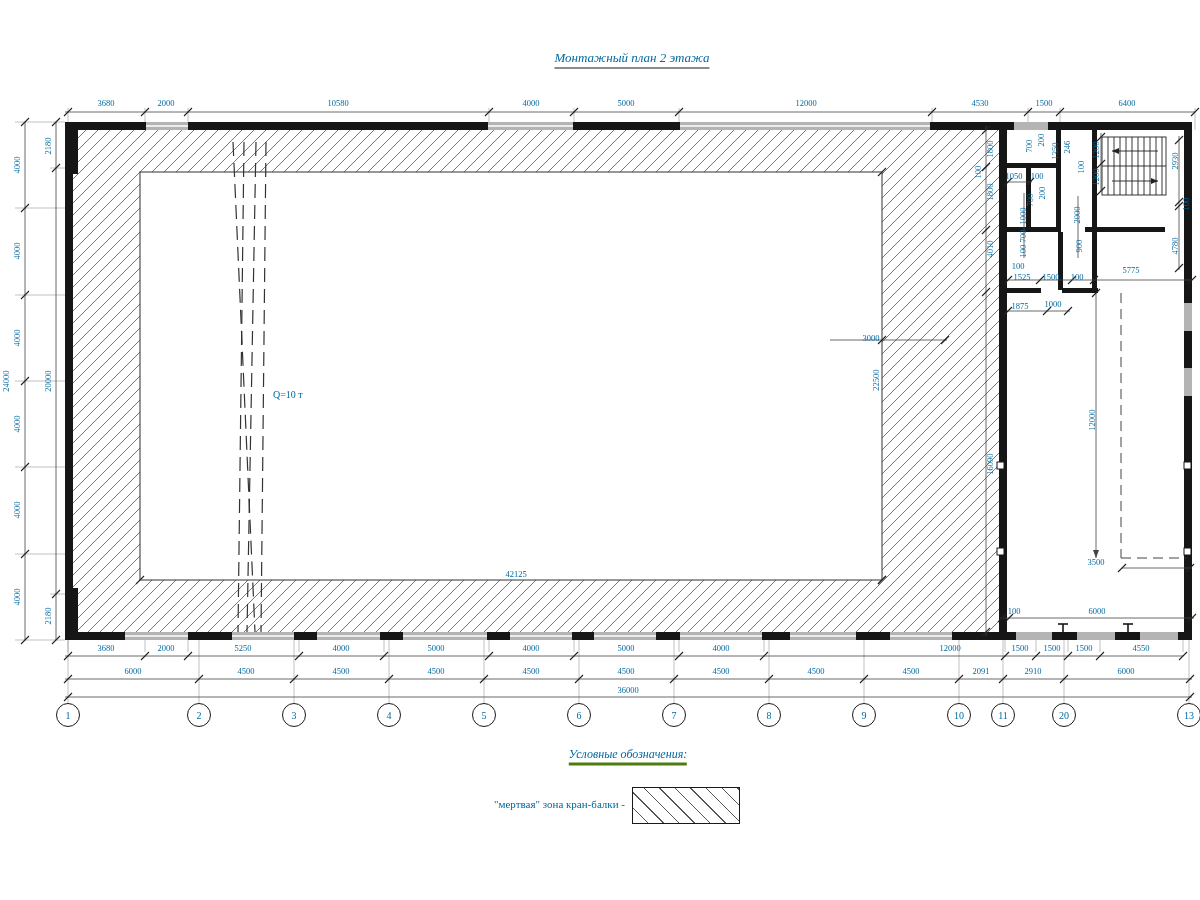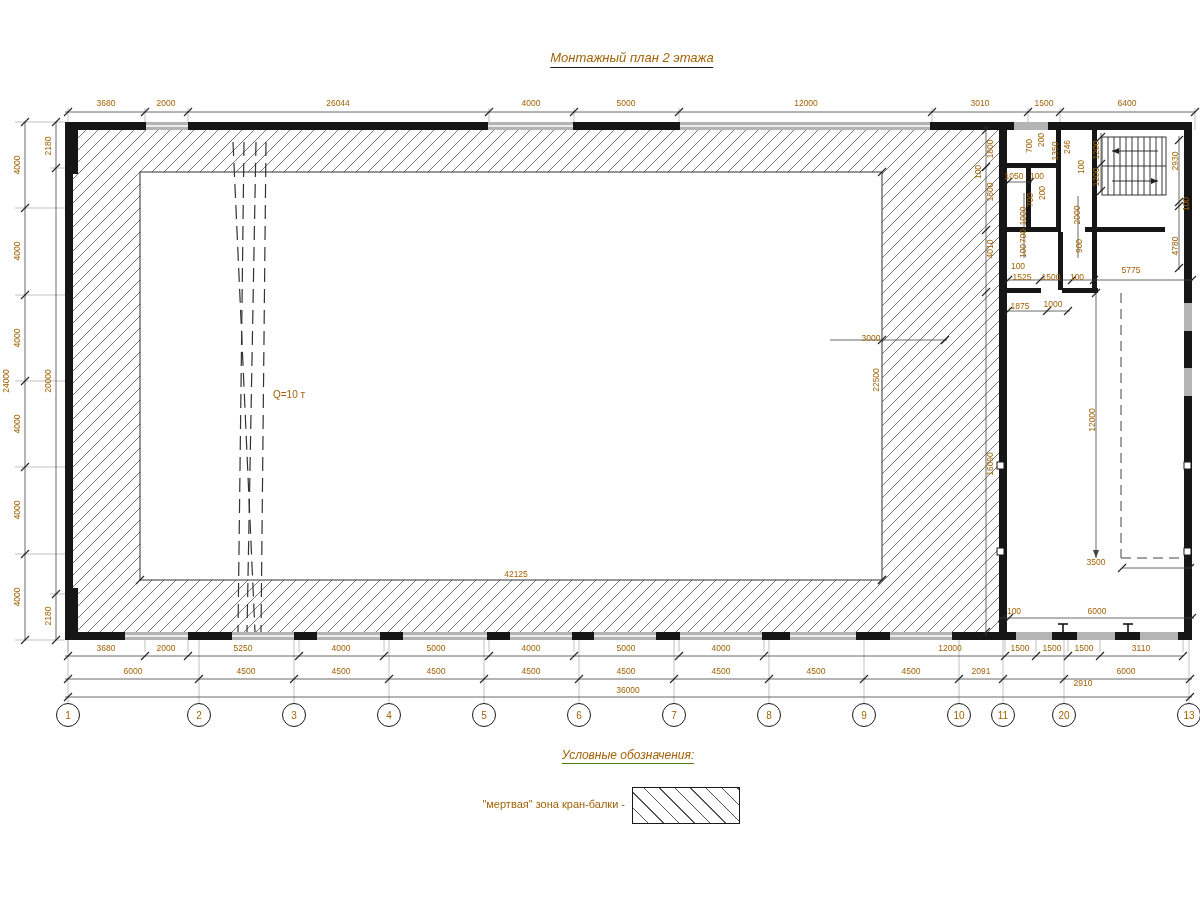--- a/index.html
+++ b/index.html
@@ -1,29 +1,29 @@
 <!DOCTYPE html>
 <html><head>
 <meta charset="utf-8">
 <style>
   html,body{margin:0;padding:0;background:#fff;}
   .canvas{position:relative;width:1200px;height:900px;background:#fff;overflow:hidden;
-          font-family:Liberation Sans, sans-serif;color:#a16207;}
+          font-family:Liberation Serif, serif;color:#0369a1;}
   svg{position:absolute;left:0;top:0;}
   .title{position:absolute;transform:translate(-50%,-50%);font-size:13px;font-style:italic;
          border-bottom:1px solid #1a1a1a;padding-bottom:2px;white-space:nowrap;}
   .dim{position:absolute;transform:translate(-50%,-50%);font-size:8.5px;line-height:1;
        white-space:nowrap;background:transparent;}
   .dim.rot{transform:translate(-50%,-50%) rotate(-90deg);}
   .bubble{position:absolute;top:715px;transform:translate(-50%,-50%);width:22px;height:22px;
           border:1px solid #1a1a1a;border-radius:50%;font-size:10px;display:flex;
           align-items:center;justify-content:center;background:#fff;}
   .crane-label{position:absolute;transform:translate(0,-50%);font-size:10px;white-space:nowrap;}
   .legend-heading{position:absolute;transform:translate(-50%,-50%);font-size:12px;font-style:italic;
-          border-bottom:1px solid #4d7c0f;padding-bottom:1px;white-space:nowrap;}
+          border-bottom:3px solid #4d7c0f;padding-bottom:1px;white-space:nowrap;}
   .legend-label{position:absolute;transform:translate(-100%,-50%);font-size:11px;white-space:nowrap;}
   .legend-swatch{position:absolute;width:106px;height:35px;border:1.4px solid #1a1a1a;
           background:repeating-linear-gradient(45deg,transparent 0 10px,#555 10px 11px);}
 </style>
 </head>
 <body>
 
 <div class="canvas">
 
   <svg id="geo" width="1200" height="900" viewBox="0 0 1200 900">
@@ -309,25 +309,25 @@
       <line x1="1092" y1="297" x2="1100" y2="289" stroke="#222" stroke-width="1.1"></line>
     </svg>
 
   <div class="title" style="left:632px;top:59px">Монтажный план 2 этажа</div>
 
   <div class="crane-label" style="left:273px;top:394px">Q=10 т</div>
 
   <div>
       <span class="dim" style="left: 106px; top: 103px;">3680</span>
       <span class="dim" style="left: 166px; top: 103px;">2000</span>
-      <span class="dim" style="left: 338px; top: 103px;">26044</span>
+      <span class="dim" style="left: 338px; top: 103px;">10580</span>
       <span class="dim" style="left: 531px; top: 103px;">4000</span>
       <span class="dim" style="left: 626px; top: 103px;">5000</span>
       <span class="dim" style="left: 806px; top: 103px;">12000</span>
-      <span class="dim" style="left: 980px; top: 103px;">3010</span>
+      <span class="dim" style="left: 980px; top: 103px;">4530</span>
       <span class="dim" style="left: 1044px; top: 103px;">1500</span>
       <span class="dim" style="left: 1127px; top: 103px;">6400</span>
       <span class="dim rot" style="left: 6px; top: 381px;">24000</span>
       <span class="dim rot" style="left: 17px; top: 165px;">4000</span>
       <span class="dim rot" style="left: 17px; top: 251px;">4000</span>
       <span class="dim rot" style="left: 17px; top: 338px;">4000</span>
       <span class="dim rot" style="left: 17px; top: 424px;">4000</span>
       <span class="dim rot" style="left: 17px; top: 510px;">4000</span>
       <span class="dim rot" style="left: 17px; top: 597px;">4000</span>
       <span class="dim rot" style="left: 48px; top: 146px;">2180</span>
@@ -338,32 +338,32 @@
       <span class="dim" style="left: 243px; top: 648px;">5250</span>
       <span class="dim" style="left: 341px; top: 648px;">4000</span>
       <span class="dim" style="left: 436px; top: 648px;">5000</span>
       <span class="dim" style="left: 531px; top: 648px;">4000</span>
       <span class="dim" style="left: 626px; top: 648px;">5000</span>
       <span class="dim" style="left: 721px; top: 648px;">4000</span>
       <span class="dim" style="left: 950px; top: 648px;">12000</span>
       <span class="dim" style="left: 1020px; top: 648px;">1500</span>
       <span class="dim" style="left: 1052px; top: 648px;">1500</span>
       <span class="dim" style="left: 1084px; top: 648px;">1500</span>
-      <span class="dim" style="left: 1141px; top: 648px;">3110</span>
+      <span class="dim" style="left: 1141px; top: 648px;">4550</span>
       <span class="dim" style="left: 133px; top: 671px;">6000</span>
       <span class="dim" style="left: 246px; top: 671px;">4500</span>
       <span class="dim" style="left: 341px; top: 671px;">4500</span>
       <span class="dim" style="left: 436px; top: 671px;">4500</span>
       <span class="dim" style="left: 531px; top: 671px;">4500</span>
       <span class="dim" style="left: 626px; top: 671px;">4500</span>
       <span class="dim" style="left: 721px; top: 671px;">4500</span>
       <span class="dim" style="left: 816px; top: 671px;">4500</span>
       <span class="dim" style="left: 911px; top: 671px;">4500</span>
       <span class="dim" style="left: 981px; top: 671px;">2091</span>
-      <span class="dim" style="left: 1083px; top: 671px; margin-top: 12px;">2910</span>
+      <span class="dim" style="left: 1033px; top: 671px;">2910</span>
       <span class="dim" style="left: 1126px; top: 671px;">6000</span>
       <span class="dim" style="left: 628px; top: 690px;">36000</span>
       <span class="dim" style="left: 516px; top: 574px;">42125</span>
       <span class="dim rot" style="left: 876px; top: 380px;">22500</span>
       <span class="dim" style="left: 871px; top: 338px;">3000</span>
       <span class="dim rot" style="left: 990px; top: 149px;">1800</span>
       <span class="dim rot" style="left: 978px; top: 172px;">100</span>
       <span class="dim rot" style="left: 990px; top: 192px;">1800</span>
       <span class="dim rot" style="left: 990px; top: 249px;">4010</span>
       <span class="dim rot" style="left: 990px; top: 464px;">16090</span>

